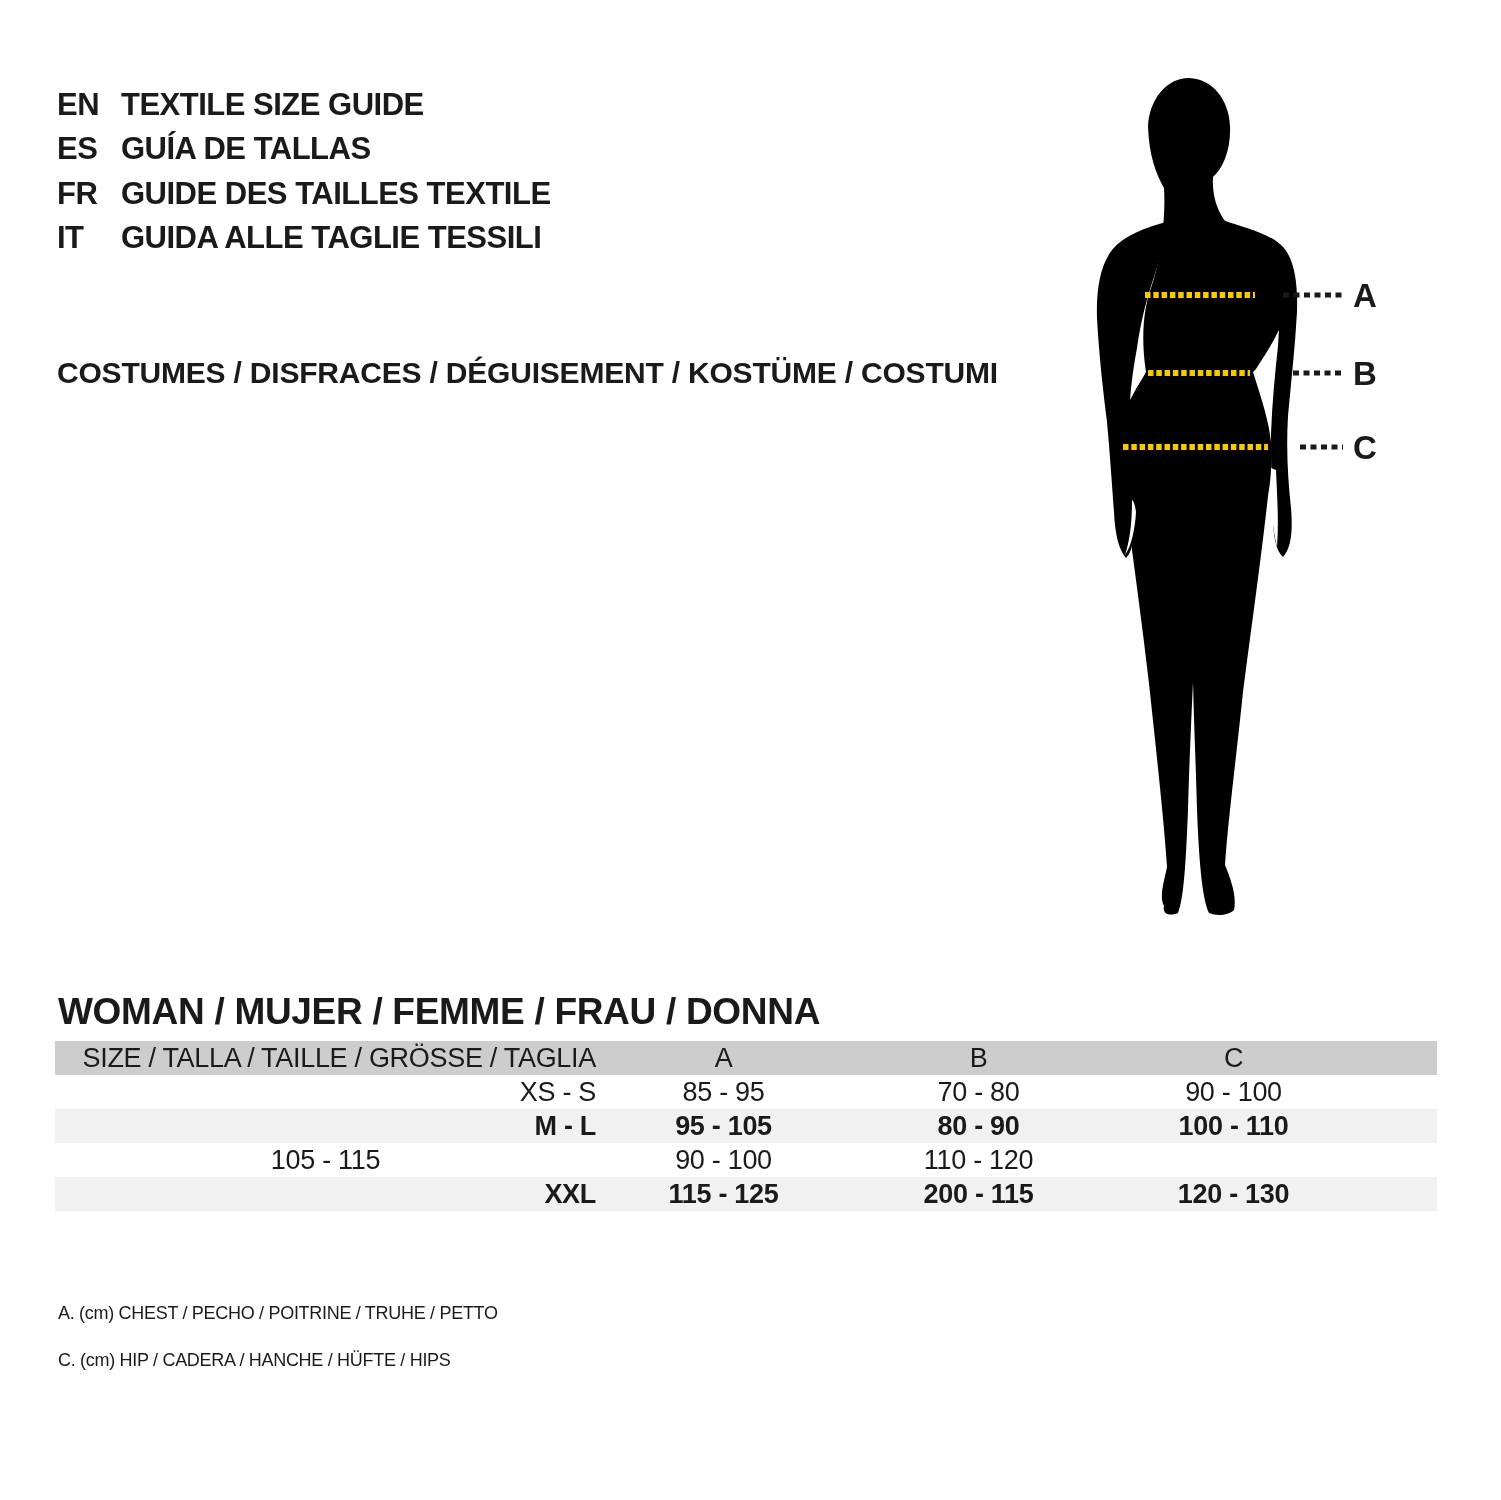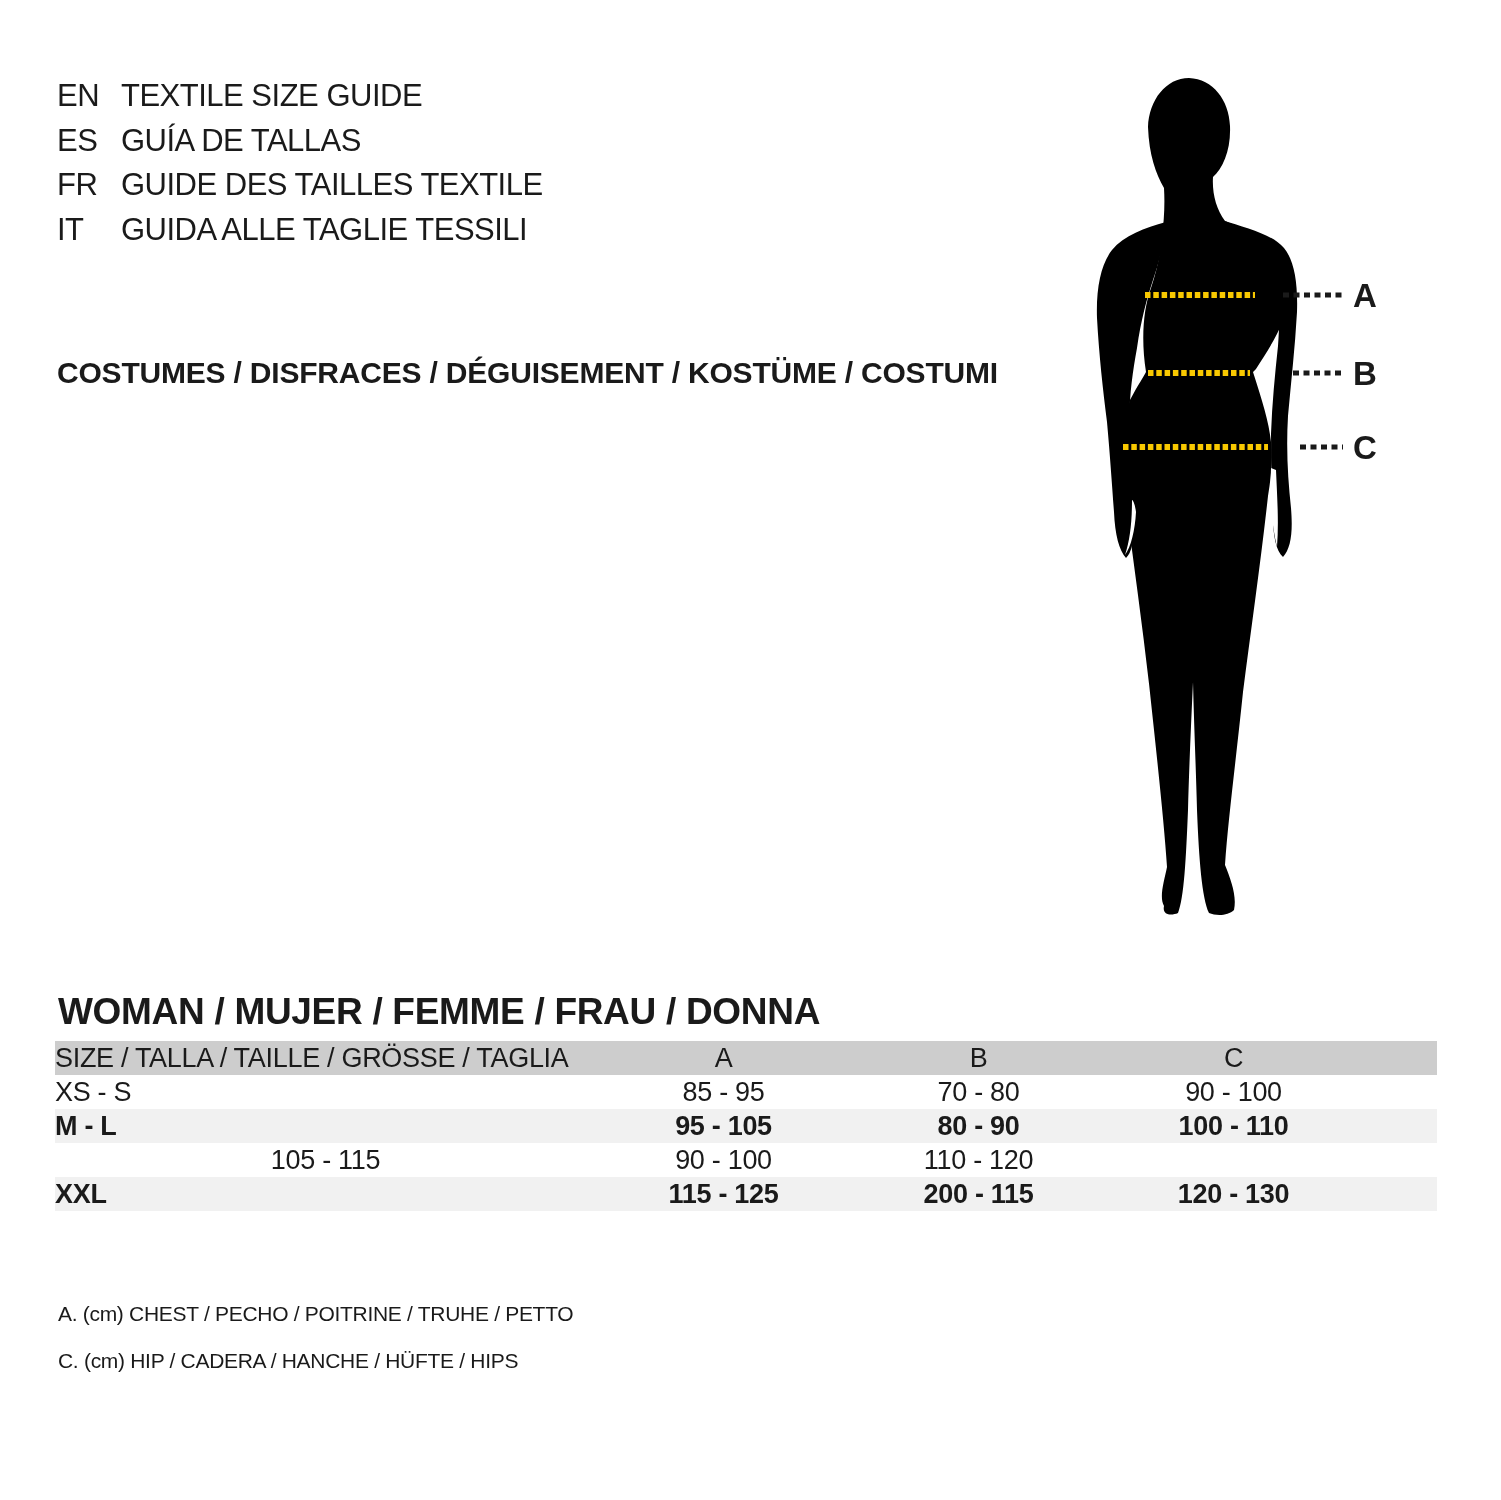--- a/index.html
+++ b/index.html
@@ -16,23 +16,23 @@
 
   
   .lang-list {
     position: absolute;
     left: 57px;
     top: 78px;
   }
   .lang-row {
     display: flex;
     height: 44.5px;
-    align-items: flex-start;
+    align-items: flex-end;
     font-size: 31px;
-    font-weight: 400;
+    font-weight: 700;
     letter-spacing: -0.5px;
     white-space: nowrap;
   }
   .lang-code { width: 64px; flex: 0 0 64px; }
 
   
   .category-heading {
     position: absolute;
     left: 57px;
     top: 356px;
@@ -78,34 +78,34 @@
   .t-row {
     display: grid;
     grid-template-columns: 541px 255px 255px 255px 1fr;
     height: 34px;
     align-items: center;
     font-size: 27px;
     letter-spacing: -0.3px;
   }
   .t-row.t-head { background: #cdcdcd; }
   .t-row.alt { background: #f1f1f1; font-weight: bold; }
-  .t-cell.t-label { text-align: left; }
+  .t-cell.t-label { text-align: right; }
   .t-cell.t-col { text-align: center; }
 
   
   .notes {
     position: absolute;
     left: 58px;
     top: 1290px;
   }
   .note-line {
     height: 47px;
     display: flex;
     align-items: center;
-    font-size: 21px;
+    font-size: 18px;
     letter-spacing: -0.3px;
     white-space: nowrap;
     text-align: right;
   }
 </style>
 </head>
 <body>
 
 <div class="page">
 

